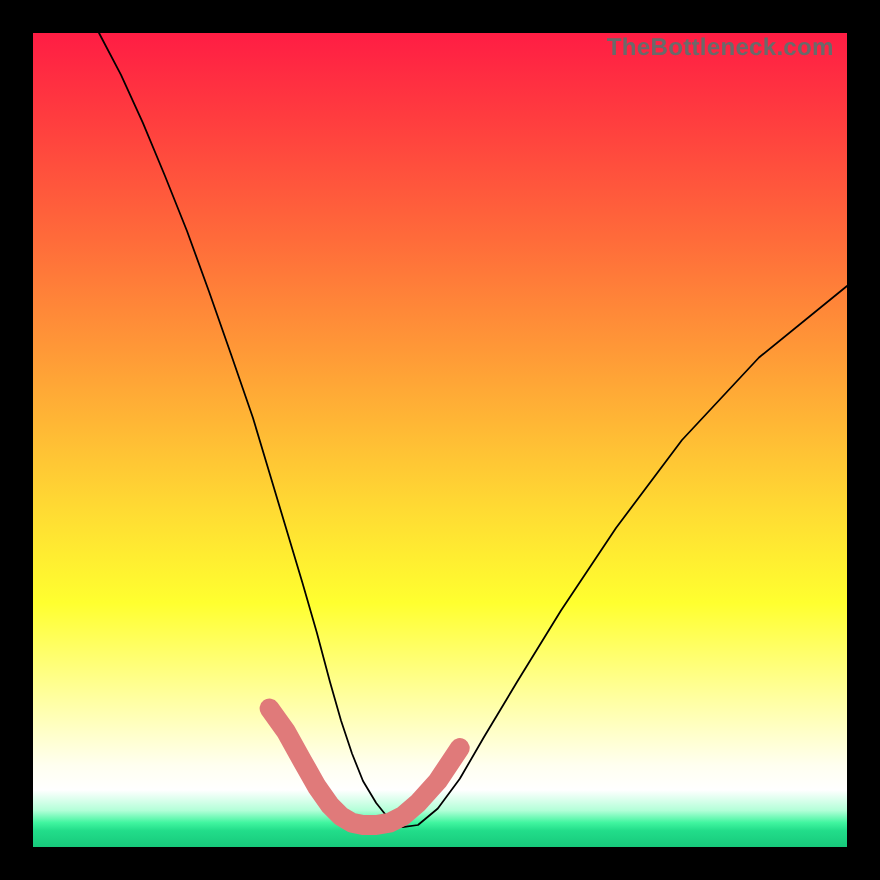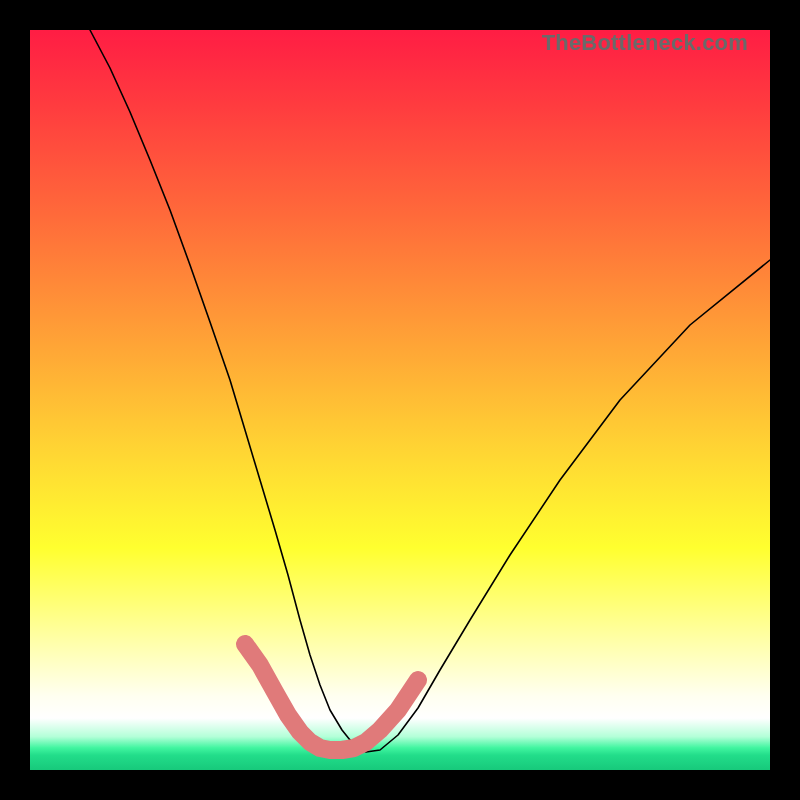--- a/index.html
+++ b/index.html
@@ -29,21 +29,21 @@
       #ffffff 93%,
       #b3ffd8 95.5%,
       #41f5a0 97%,
       #22dd8a 98%,
       #17c97b 100%
     );
   }
   .watermark {
     position: absolute;
     top: 0px;
-    right: 22px;
+    right: 12px;
     font-size: 22px;
     font-weight: 600;
     color: #6a6a6a;
     letter-spacing: 0.2px;
     user-select: none;
   }
   svg.plot {
     position: absolute;
     left: 0;
     top: 0;

